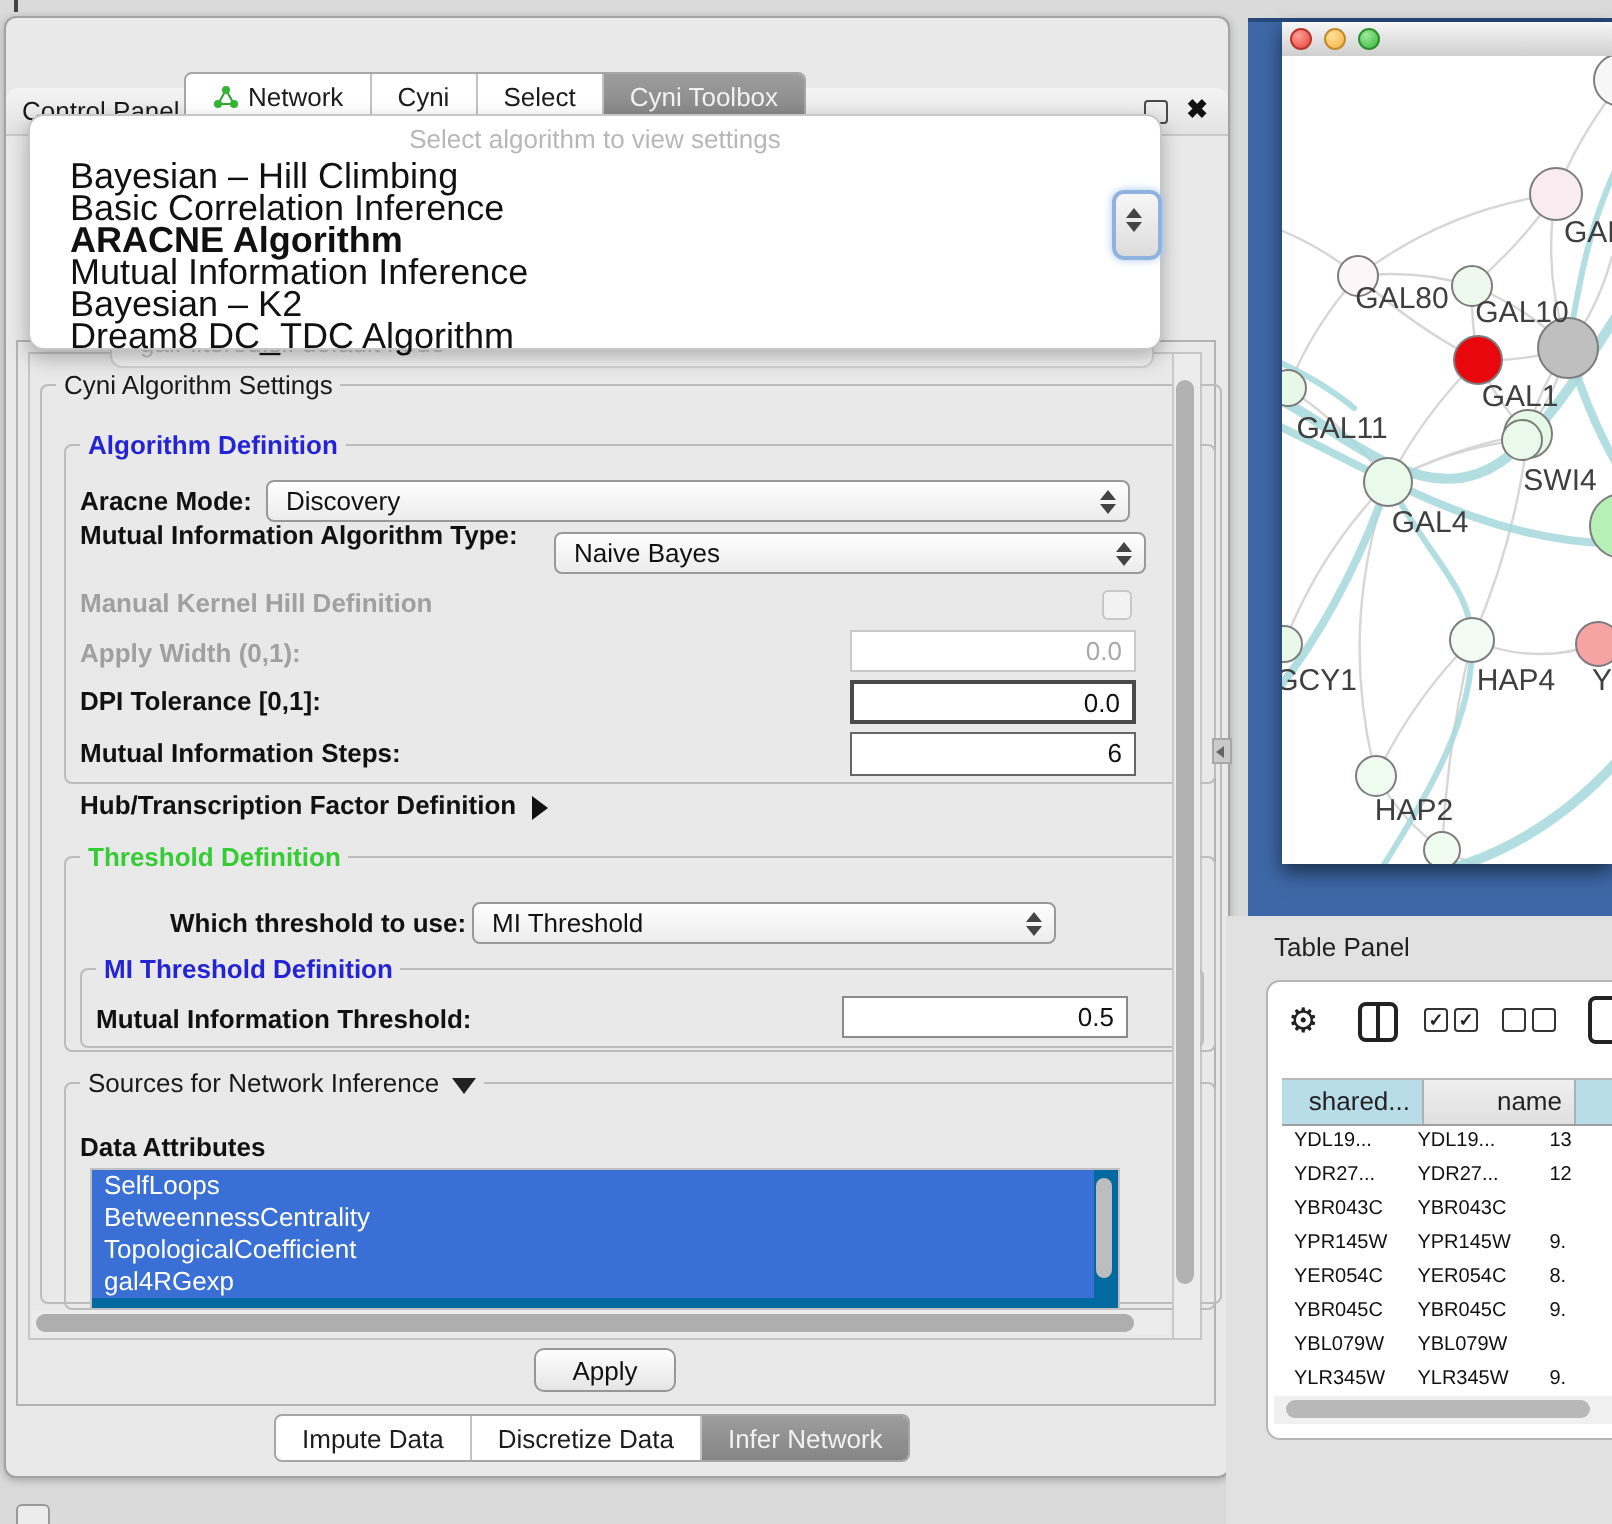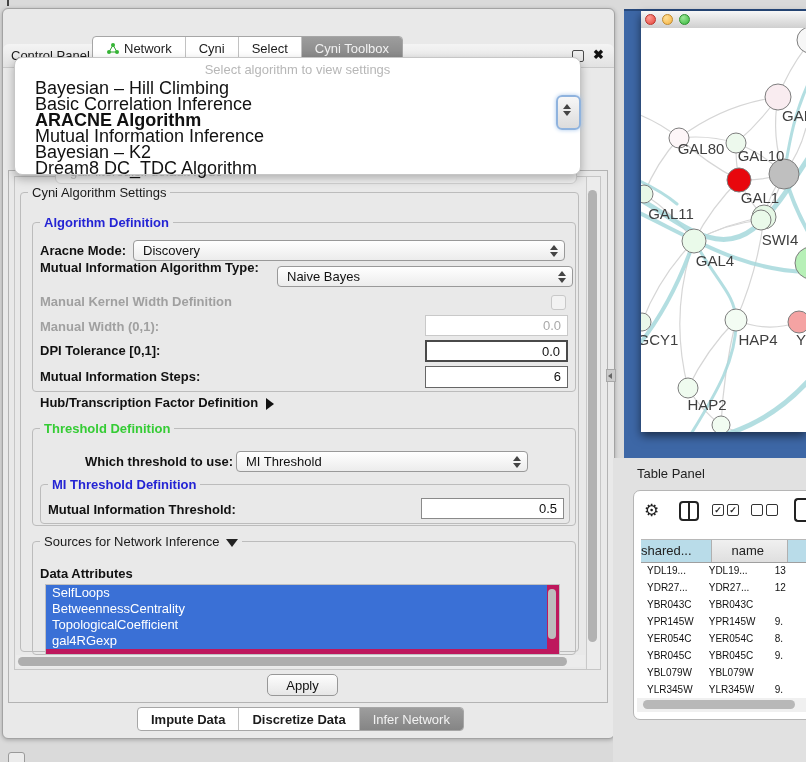--- a/index.html
+++ b/index.html
@@ -39,21 +39,21 @@
   .combo-frag .spin{left:5px;top:7px;}
   
   .ghost-combo{left:55px;top:158px;width:522px;height:26px;border:1px solid #d2d2d2;border-radius:6px;
                background:#f4f4f4;z-index:5;color:#c4c4c4;line-height:26px;padding-left:14px;
                box-sizing:border-box;font-size:13px;}
 
   
   .content{left:8px;top:170px;width:598px;height:531px;border:1px solid #b3b3b3;background:#e9e9e9;}
   .inner-sunken{left:14px;top:176px;width:585px;height:492px;border:1px solid #c6c6c6;background:#e9e9e9;}
 
-  .group{border:1px solid #bcbcbc;border-radius:4px;}
+  .group{border:1px solid #bcbcbc;border-radius:4px;padding-left:32px;}
   .gtitle{position:absolute;top:-8px;left:7px;background:#e9e9e9;padding:0 4px;font-size:13px;white-space:nowrap;}
   .gtitle.blue{color:#2424d4;font-weight:bold;}
   .gtitle.green{color:#35cc35;font-weight:bold;}
 
   .lbl{height:16px;line-height:16px;white-space:nowrap;}
   .b{font-weight:bold;color:#111;}
   .dis{color:#a0a0a0;font-weight:bold;}
 
   .combo{background:linear-gradient(#ffffff,#ececec);border:1px solid #999;border-radius:4px;
          line-height:19px;padding-left:9px;box-sizing:border-box;font-size:13px;color:#111;}
@@ -73,37 +73,37 @@
 
   .chk{width:13px;height:13px;border:1px solid #c8c8c8;border-radius:3px;background:#f2f2f2;}
 
   .tri-right{display:inline-block;width:0;height:0;border-top:6px solid transparent;
              border-bottom:6px solid transparent;border-left:8px solid #111;margin-left:8px;
              vertical-align:middle;}
   .tri-down{display:inline-block;width:0;height:0;border-left:6px solid transparent;
             border-right:6px solid transparent;border-top:8px solid #222;margin-left:6px;
             vertical-align:middle;}
 
-  .listbox{left:45px;top:584px;width:513px;height:69px;background:#be185d;border:1px solid #c0c0c0;}
+  .listbox{left:45px;top:584px;width:513px;height:69px;background:#0369a1;border:1px solid #c0c0c0;}
   .attr-item{height:16px;line-height:16px;width:501px;background:#3a70d6;color:#fff;
              padding-left:6px;box-sizing:border-box;font-size:13px;white-space:nowrap;}
   .list-vscroll{position:absolute;right:3px;top:4px;width:8px;height:50px;border-radius:4px;background:#bdbdbd;}
 
   .vtrack{left:586px;top:177px;width:13px;height:492px;background:#ececec;border-left:1px solid #c9c9c9;}
   .vthumb{left:588px;top:190px;width:9px;height:452px;border-radius:5px;background:#b2b2b2;}
   .htrack{left:16px;top:655px;width:569px;height:12px;background:#ececec;}
   .hthumb{left:18px;top:657px;width:549px;height:9px;border-radius:5px;background:#aeaeae;}
 
   .apply-btn{left:267px;top:674px;width:71px;height:22px;border:1px solid #979797;border-radius:5px;
              background:linear-gradient(#fdfdfd,#e6e6e6);font-size:13px;font-family:"Liberation Sans",sans-serif;
              color:#111;text-align:center;line-height:20px;}
 
   .bottom-tabs{left:137px;top:707px;height:22px;display:flex;background:#fff;border:1px solid #a6a6a6;
                border-radius:4px;overflow:hidden;z-index:10;}
-  .bottom-tabs .seg{font-weight:bold;}
+  .bottom-tabs .seg{font-weight:normal;}
   .bottom-tabs .seg.sel{font-weight:normal;}
 
   .mini-corner-btn{left:8px;top:752px;width:15px;height:14px;border:1px solid #9a9a9a;border-radius:3px;
                    background:#ececec;}
   .top-left-mark{left:7px;top:0;width:2px;height:6px;background:#444;}
   .divider-arrow{left:606px;top:369px;width:8px;height:11px;background:#cacaca;border:1px solid #a8a8a8;}
   .divider-arrow::before{content:"";position:absolute;left:1px;top:3px;border-top:3px solid transparent;
                          border-bottom:3px solid transparent;border-right:4px solid #666;}
 
   
@@ -125,21 +125,21 @@
                  border-radius:7px;overflow:hidden;}
   .tbl-toolbar{left:0;top:0;right:0;height:37px;}
   .gear{left:10px;top:9px;font-size:17px;color:#222;}
   .colicon{left:45px;top:10px;width:16px;height:16px;border:2px solid #222;border-radius:4px;}
   .colicon::before{content:"";position:absolute;left:7px;top:0;bottom:0;width:2px;background:#222;}
   .cbox{width:10px;height:10px;border:1.5px solid #333;border-radius:2px;font-size:9px;line-height:10px;
         text-align:center;color:#222;font-weight:bold;}
   .newcolicon{left:160px;top:7px;width:20px;height:20px;border:2px solid #222;border-radius:4px 0 0 4px;border-right:none;}
   .tbl-header{left:7px;top:48px;display:flex;height:22px;border-top:1px solid #b8b8b8;border-bottom:1px solid #9f9f9f;}
   .th{background:linear-gradient(#f0f0f0,#dfdfdf);border-right:1px solid #b0b0b0;box-sizing:border-box;
-      text-align:right;line-height:21px;padding-right:23px;font-size:13px;color:#222;overflow:hidden;}
+      text-align:right;line-height:21px;padding-right:6px;font-size:13px;color:#222;overflow:hidden;}
   .th.hl{background:#b9dce9;}
   .tbl-rows{left:7px;top:71px;width:180px;overflow:hidden;height:136px;}
   .tr{display:flex;height:17px;}
   .td{box-sizing:border-box;padding-left:6px;line-height:17px;font-size:10px;color:#111;
       white-space:nowrap;overflow:hidden;}
   .tbl-hscroll-track{left:3px;top:207px;width:180px;height:14px;background:#f0f0f0;}
   .tbl-hscroll{left:9px;top:209px;width:152px;height:9px;border-radius:5px;background:#b8b8b8;}
 </style>
 </head>
 <body>
@@ -210,24 +210,24 @@
   <span>Discovery</span>
   <span class="spin"></span>
 </div>
 
 <div class="abs lbl b" style="left:40px;top:260px;">Mutual Information Algorithm Type:</div>
 <div class="abs combo" style="left:277px;top:266px;width:296px;height:21px;">
   <span>Naive Bayes</span>
   <span class="spin"></span>
 </div>
 
-<div class="abs lbl dis" style="left:40px;top:294px;">Manual Kernel Width Definition</div>
+<div class="abs lbl dis" style="left:40px;top:294px;">Manual Kernel Hill Definition</div>
 <div class="abs chk" style="left:551px;top:295px;"></div>
 
-<div class="abs lbl dis" style="left:40px;top:319px;">Manual Width (0,1):</div>
+<div class="abs lbl dis" style="left:40px;top:319px;">Apply Width (0,1):</div>
 <div class="abs field f-dis" style="left:425px;top:315px;width:143px;height:21px;">0.0</div>
 
 <div class="abs lbl b" style="left:40px;top:343px;">DPI Tolerance [0,1]:</div>
 <div class="abs field f-strong" style="left:425px;top:340px;width:143px;height:22px;">0.0</div>
 
 <div class="abs lbl b" style="left:40px;top:369px;">Mutual Information Steps:</div>
 <div class="abs field f-med" style="left:425px;top:366px;width:143px;height:22px;">6</div>
 
 <div class="abs lbl b" style="left:40px;top:395px;">
   <span>Hub/Transcription Factor Definition</span><span class="tri-right"></span>

